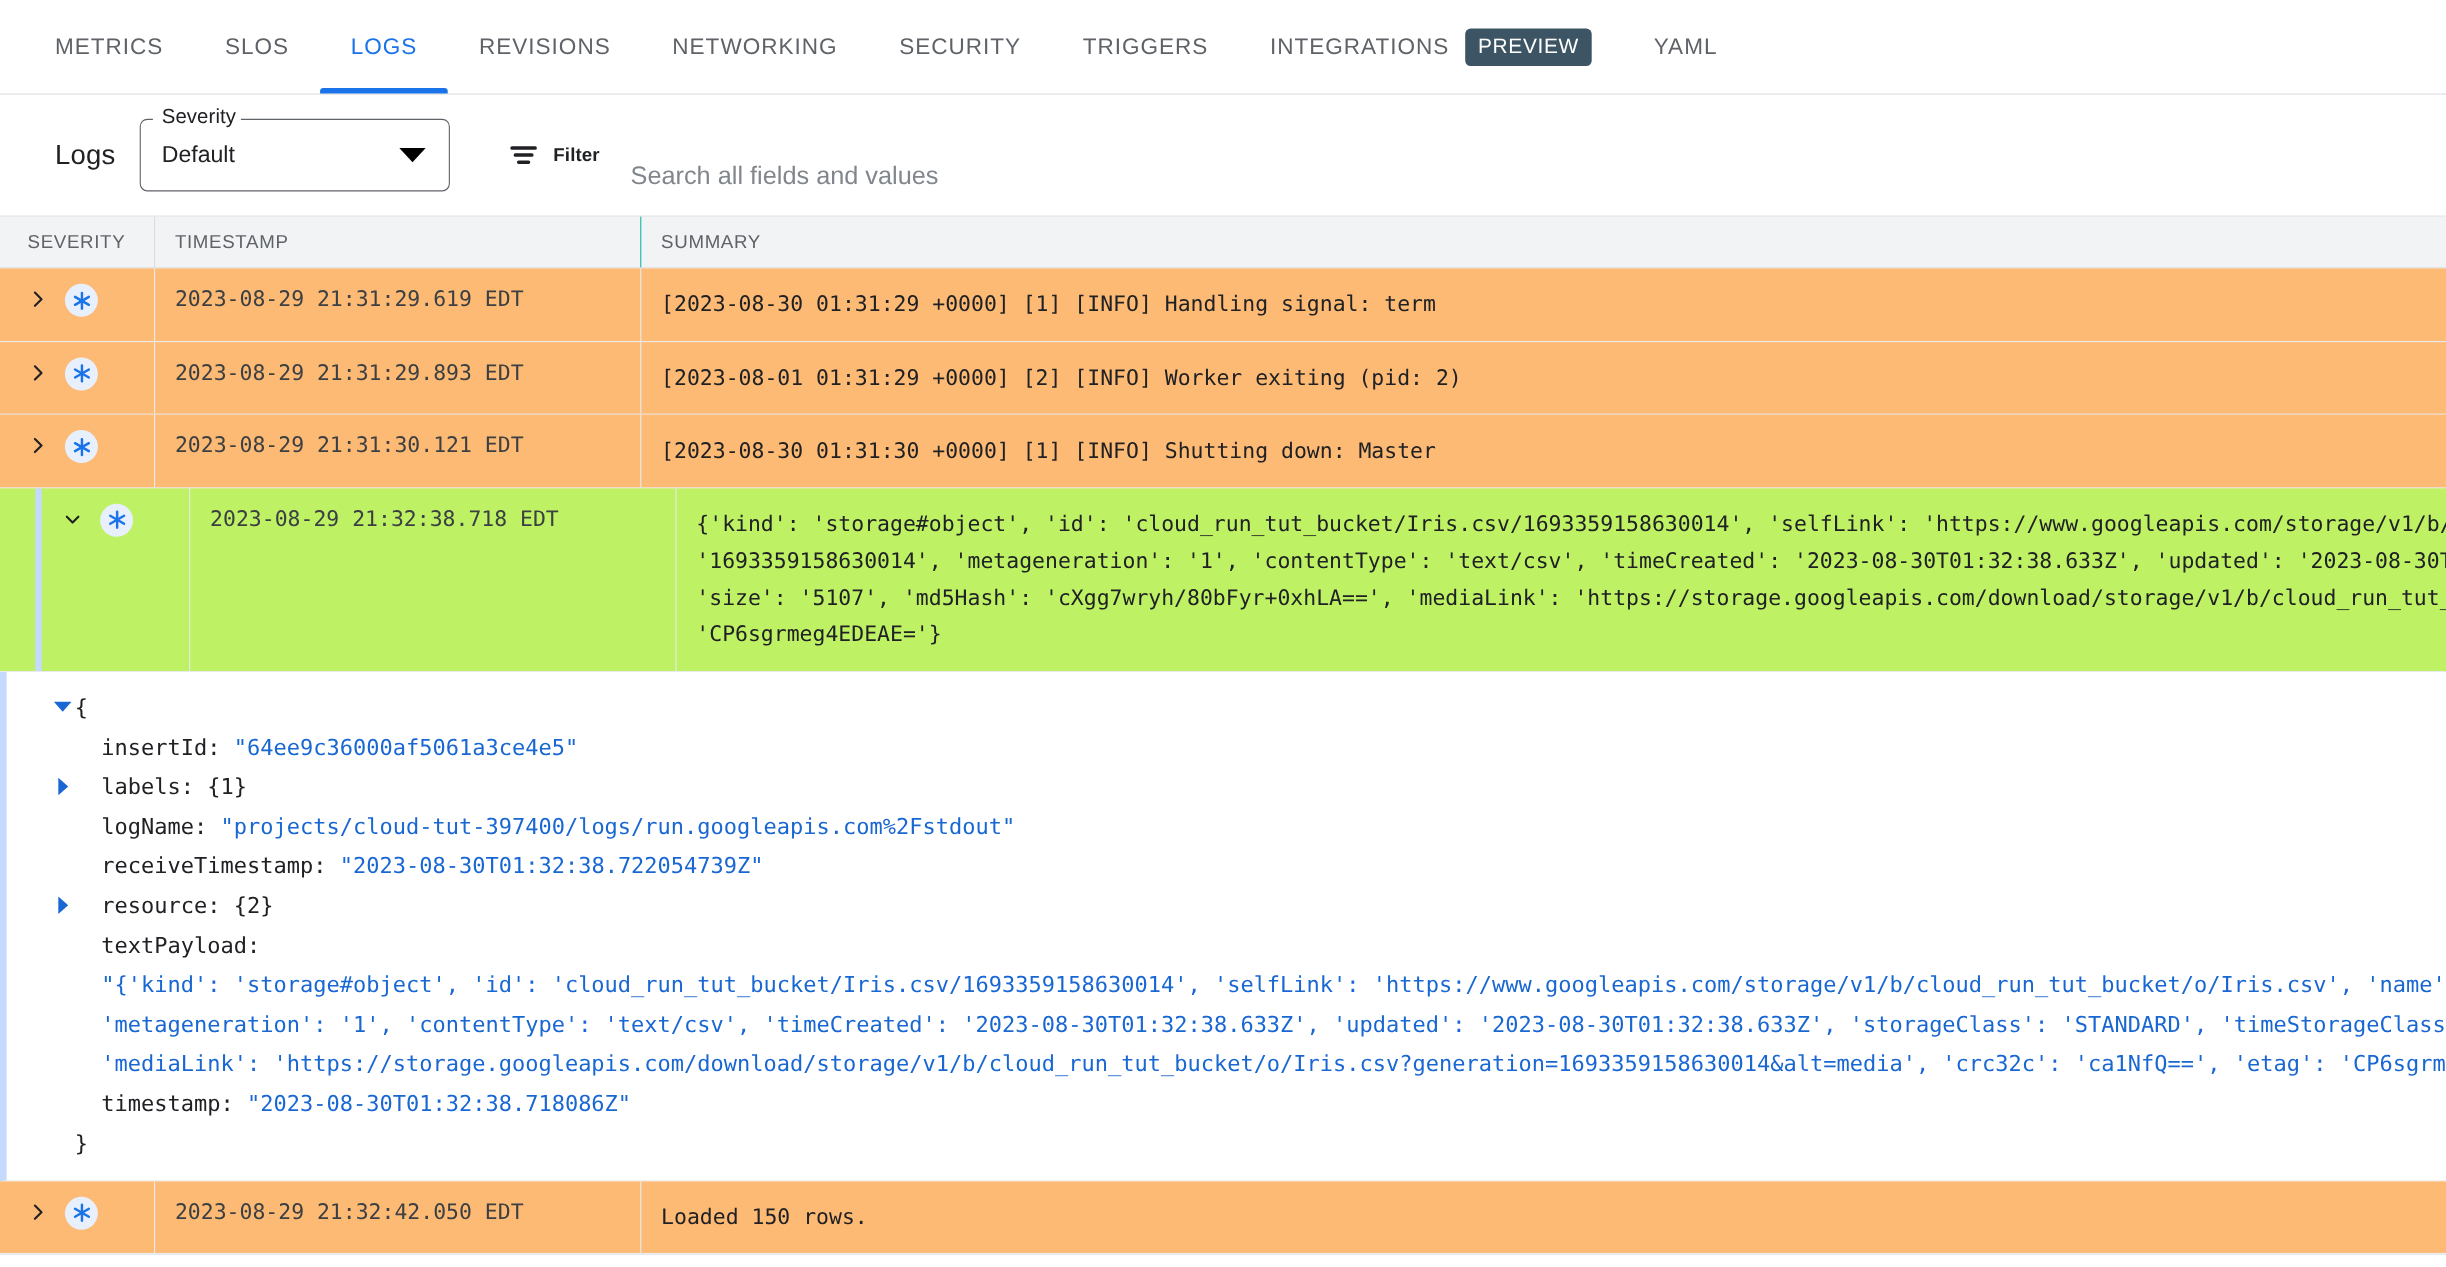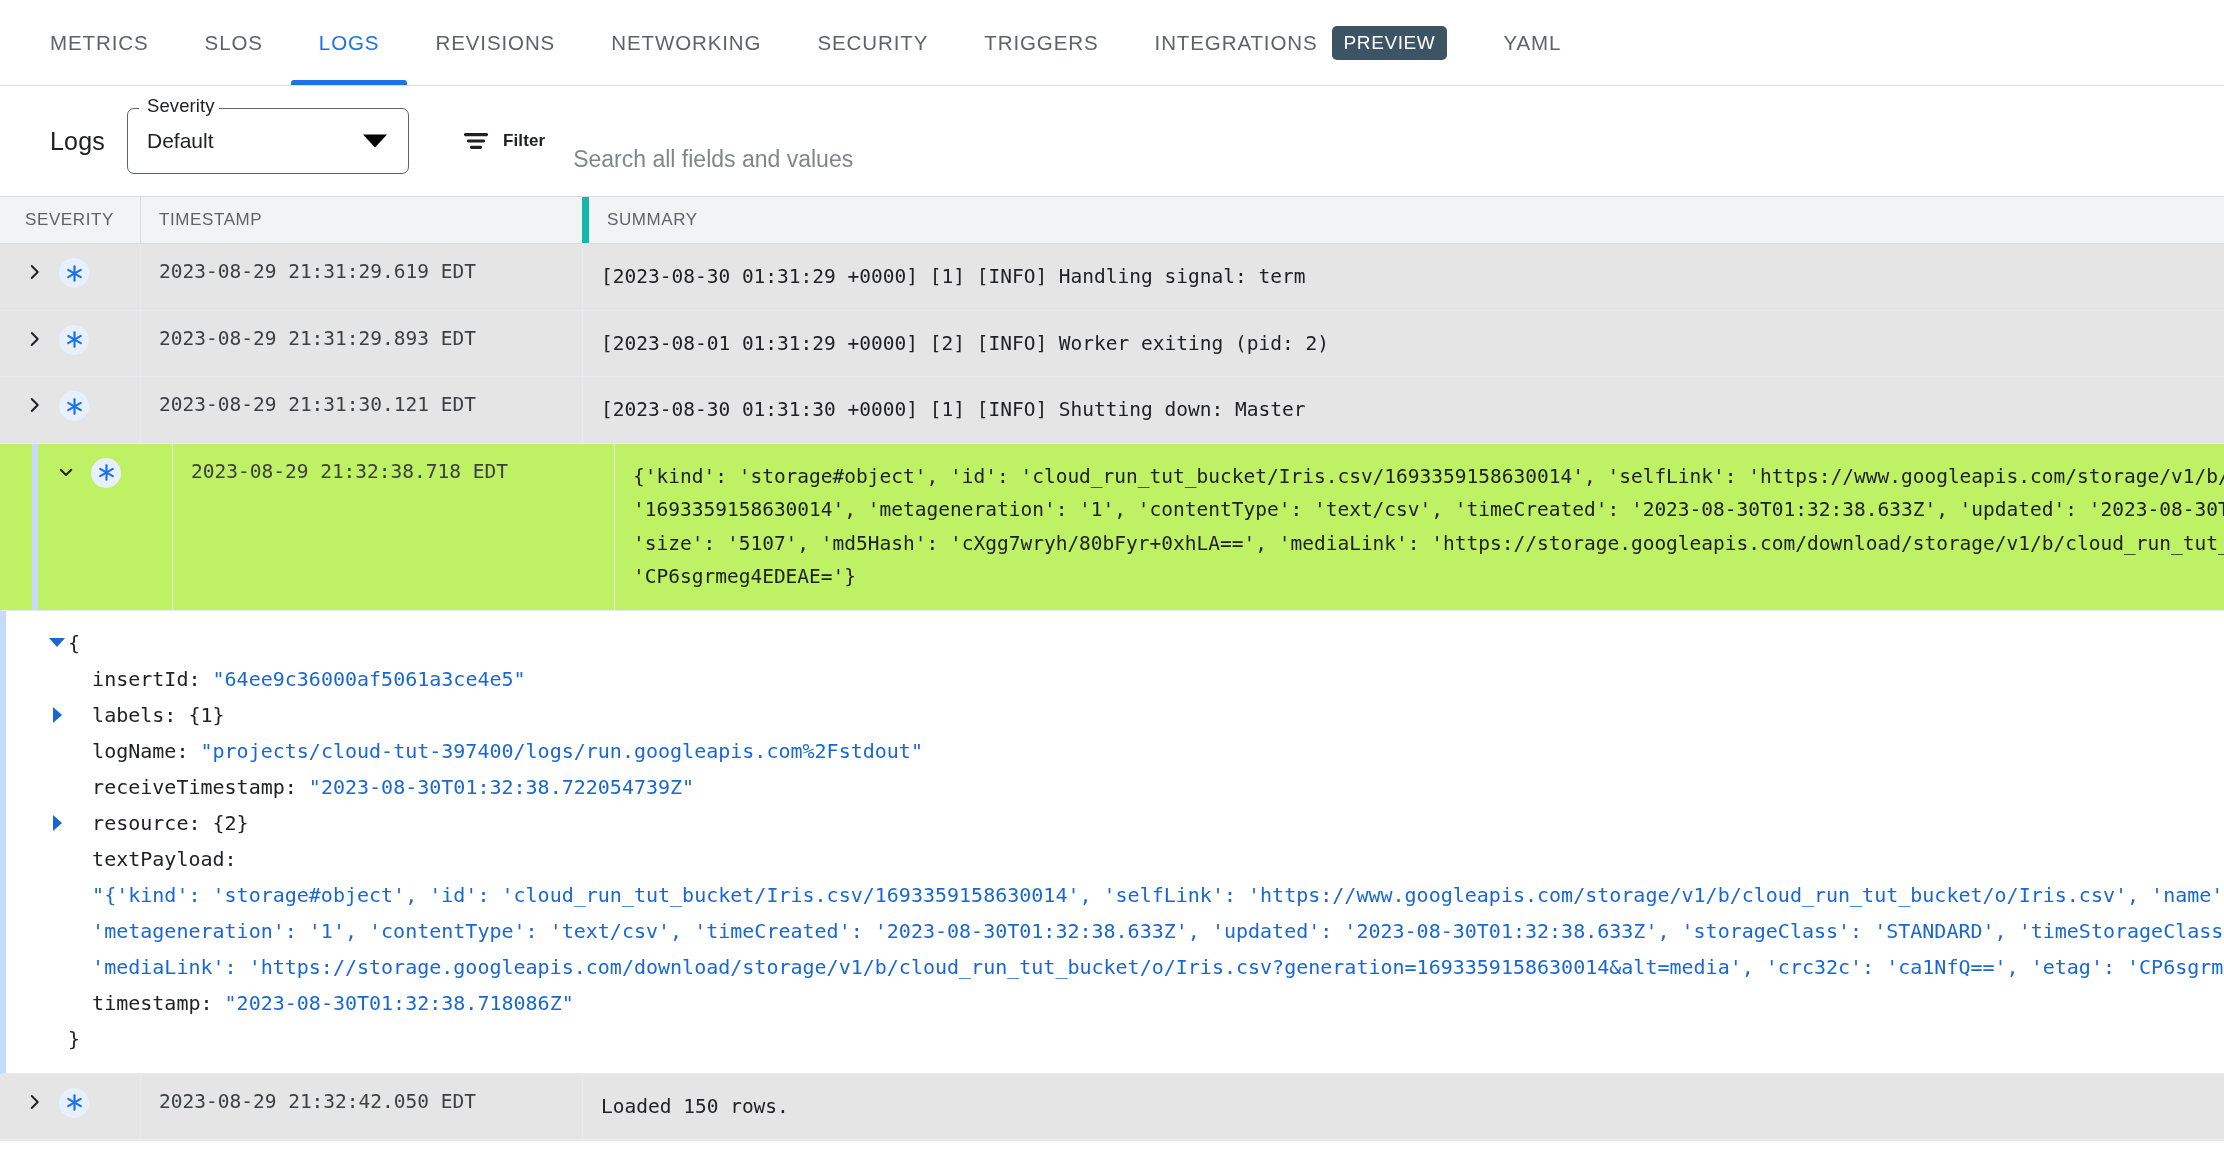--- a/index.html
+++ b/index.html
@@ -173,28 +173,28 @@
     font-size: 17px;
     color: #5f6368;
     letter-spacing: 0.6px;
     box-sizing: border-box;
     height: 46px;
     display: flex;
     align-items: center;
   }
   .th-sev      { width: 140px; padding-left: 25px; }
   .th-ts       { width: 442px; padding-left: 18px; border-left: 1px solid #dadce0; }
-  .th-sum      { flex: 1;      padding-left: 18px; border-left: 7px solid #14b8a6; }
+  .th-sum      { flex: 1;      padding-left: 18px; border-left: 1px solid #14b8a6; }
 
   .row {
     display: flex;
     border-bottom: 1px solid #e8eaed;
     min-height: 58px;
     align-items: stretch;
-    background: #e5e5e5;
+    background: #fdba74;
   }
   .row.expanded { background: #bef264; padding-left: 32px; }
   .row.expanded .cell-sev { border-left: 6px solid #c5dafc; }
 
   .cell-sev {
     width: 140px;
     display: flex;
     align-items: flex-start;
     padding-top: 17px;
     padding-left: 25px;

